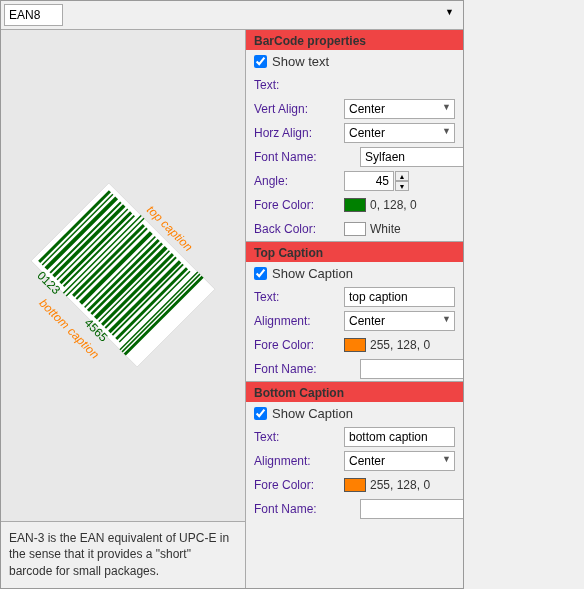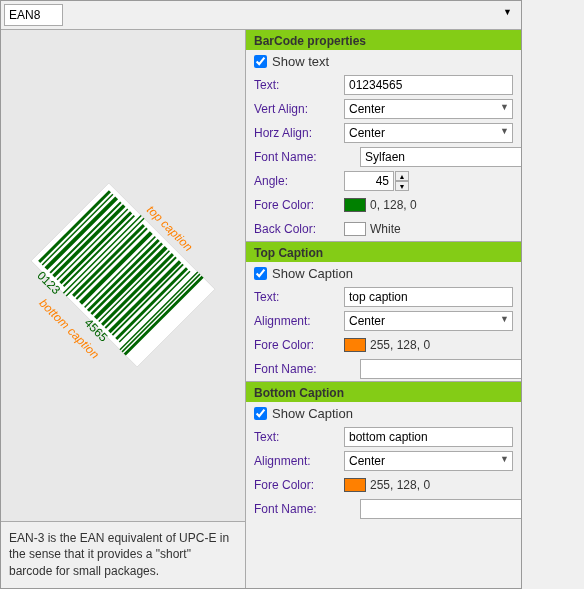--- a/index.html
+++ b/index.html
@@ -1,18 +1,18 @@
 <!DOCTYPE html>
 <html><head>
   <meta charset="utf-8">
   <style>
     * { box-sizing: border-box; margin: 0; padding: 0; font-family: 'Segoe UI', Tahoma, Arial, sans-serif; font-size: 12px; }
     body { width: 584px; height: 589px; background: #f0f0f0; overflow: hidden; }
     
-    .main-container { display: flex; flex-direction: column; width: 522px; height: 589px; border: 1px solid #999; }
+    .main-container { display: flex; flex-direction: column; width: 464px; height: 589px; border: 1px solid #999; }
     
     
     .top-bar { display: flex; align-items: center; background: #f0f0f0; border-bottom: 1px solid #aaa; padding: 3px; }
     .ean-select { flex: 1; height: 22px; border: 1px solid #aaa; background: white; padding: 2px 4px; appearance: none; -webkit-appearance: none; font-size: 12px; }
     .ean-select-wrapper { position: relative; flex: 1; margin-right: 2px; }
     .ean-select-wrapper::after { content: '▼'; position: absolute; right: 4px; top: 3px; font-size: 9px; pointer-events: none; }
     
     
     .content-area { display: flex; flex: 1; overflow: hidden; }
     
@@ -53,21 +53,21 @@
     .color-row { display: flex; align-items: center; }
     .color-text { font-size: 12px; color: #333; }
     
     .checkbox-row { display: flex; align-items: center; padding: 4px 8px; }
     .checkbox-row input[type="checkbox"] { margin-right: 5px; }
     .checkbox-label { font-size: 13px; color: #333; }
     
     .font-name-row { display: flex; align-items: center; padding-left: 16px; }
     .font-input { flex: 1; height: 20px; border: 1px solid #aaa; padding: 1px 4px; background: white; font-size: 12px; }
     
-    .section-header { background: #84cc16; padding: 4px 8px 2px 8px; }
+    .section-header { background: #ef4444; padding: 4px 8px 2px 8px; }
   </style>
 </head>
 <body>
 
 <div class="main-container">
 
   <div class="top-bar">
     <div class="ean-select-wrapper">
       <select class="ean-select">
         <option>EAN8</option>
@@ -144,23 +144,20 @@
         <span class="section-title">BarCode properties</span>
       </div>
 
       <div class="checkbox-row">
         <input type="checkbox" id="showText" checked="" style="">
         <label class="checkbox-label" for="showText">Show text</label>
       </div>
 
       <div class="prop-row">
         <span class="prop-label">Text:</span>
-        <div class="prop-value">
-          <input type="text" class="text-input" value="01234565" style="">
-        </div>
       </div>
 
       <div class="prop-row">
         <span class="prop-label">Vert Align:</span>
         <div class="prop-value select-wrapper">
           <select class="prop-select">
             <option>Top</option>
             <option selected="">Center</option>
             <option>Bottom</option>
           </select>

